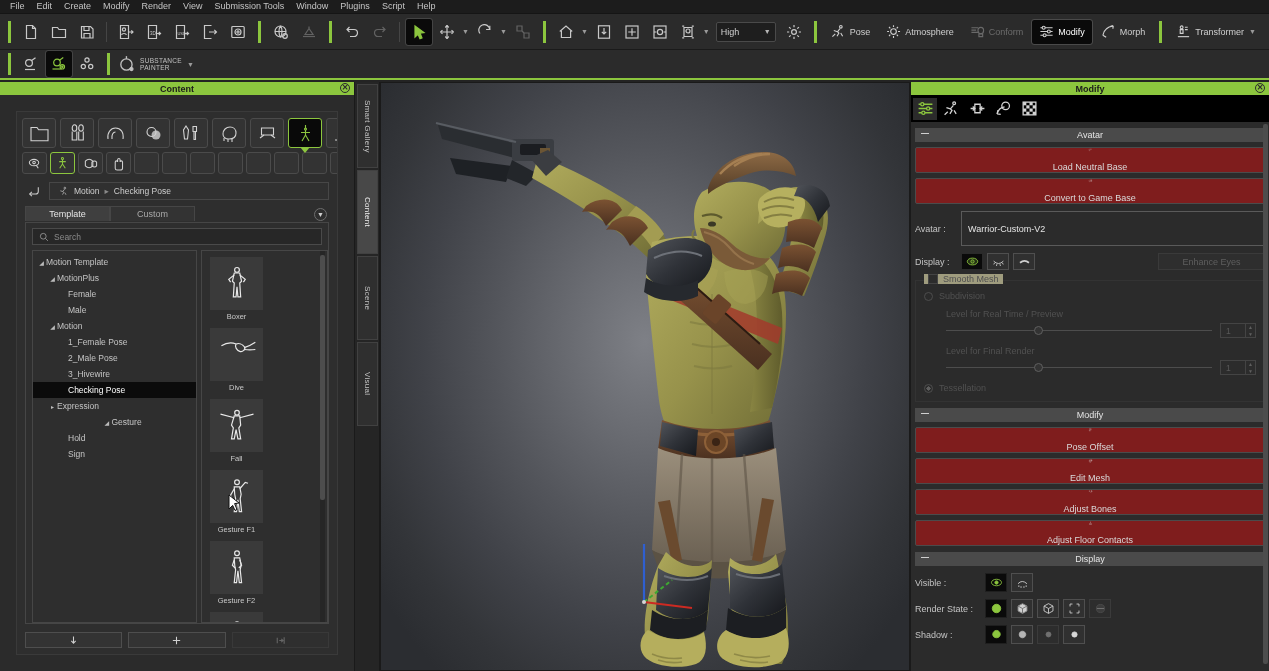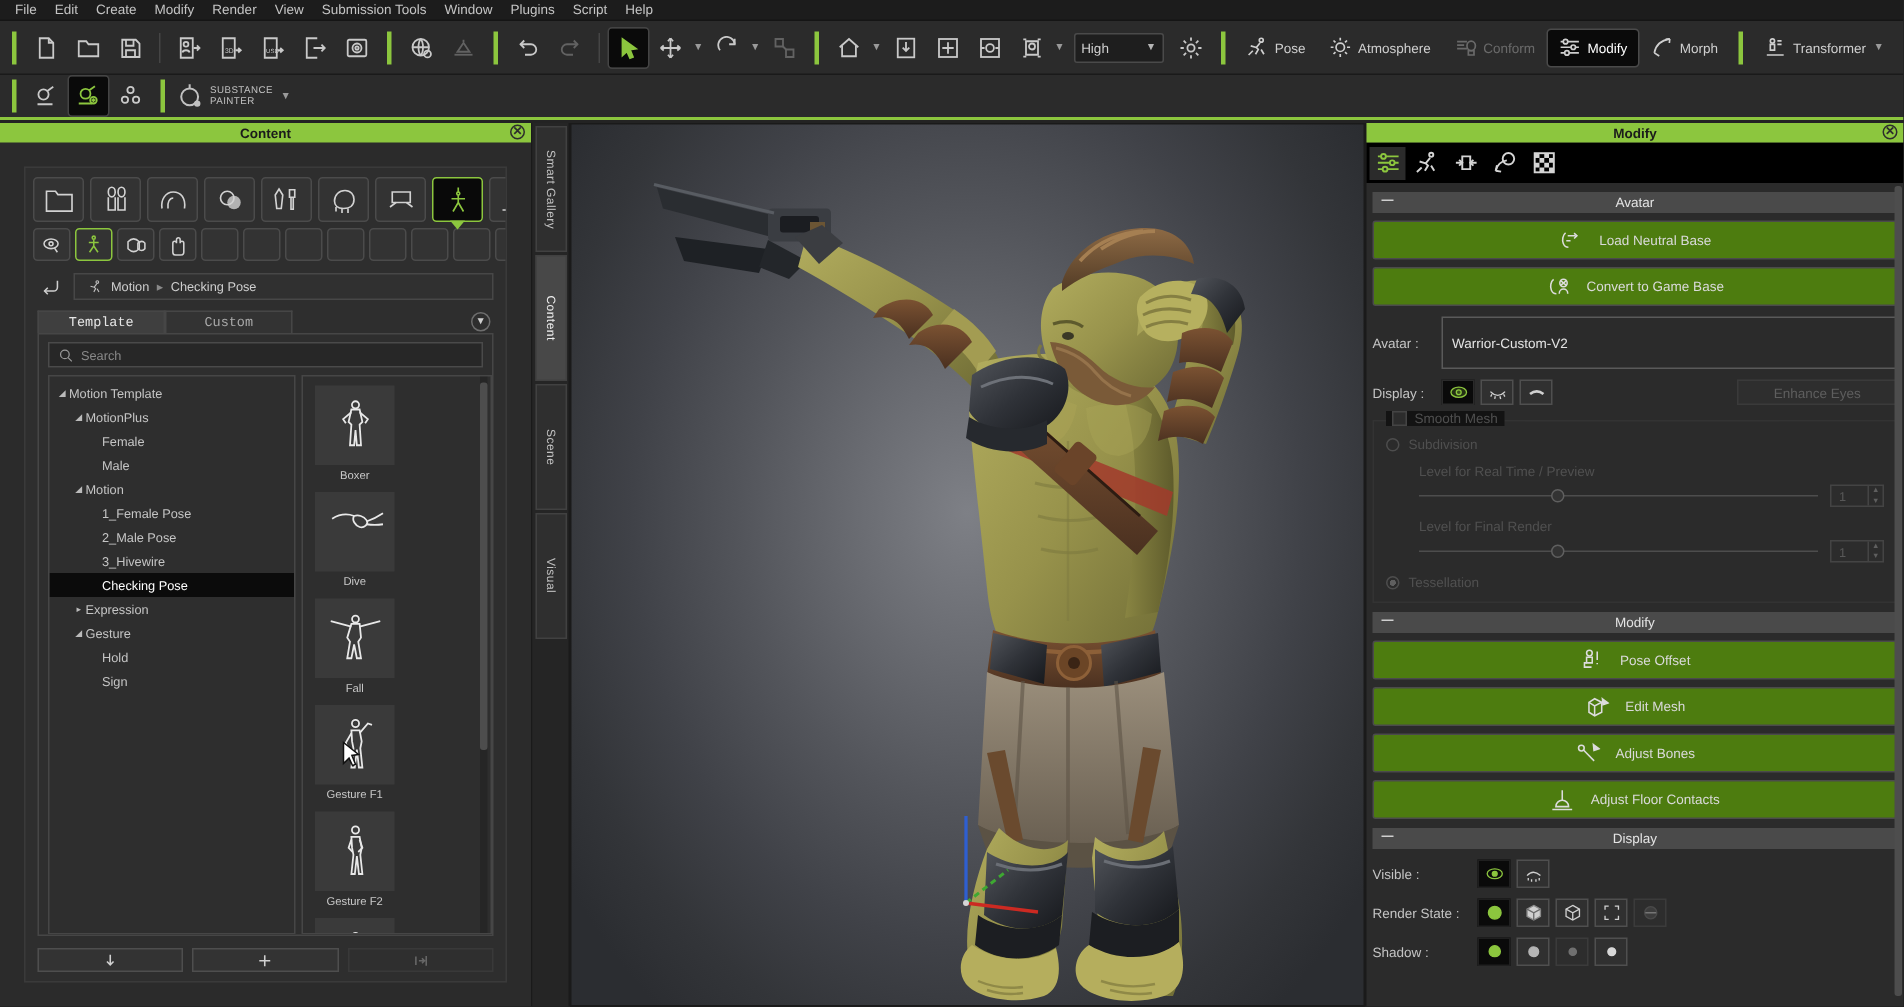--- a/index.html
+++ b/index.html
@@ -125,21 +125,21 @@
   .backbtn { width: 18px; height: 16px; display: flex; align-items: center; justify-content: center; }
   .backbtn svg { width: 14px; height: 12px; stroke: #cfcfcf; fill: none; stroke-width: 1.2; }
   .bcbox {
     flex: 1; height: 18px; background: #303030; border: 1px solid #474747;
     display: flex; align-items: center; gap: 5px; padding: 0 8px; font-size: 8.5px;
     color: #cfcfcf;
   }
   .bcbox svg { width: 11px; height: 11px; stroke: #bdbdbd; fill: none; stroke-width: 1.1; }
   .bc-sep { color: #8a8a8a; }
 
-  .tabrow { display: flex; align-items: flex-end; padding: 0 8px; position: relative; height: 17px; font-family: Liberation Mono, monospace; }
+  .tabrow { display: flex; align-items: center; padding: 0 8px; position: relative; height: 17px; }
   .tab {
     width: 85px; height: 15px; display: flex; align-items: center; justify-content: center;
     font-size: 9px; background: #333; border: 1px solid #464646; border-bottom: none;
     color: #a9a9a9;
   }
   .tab.active { background: #3f3f3f; color: #e6e6e6; }
   .tabrow .collapse {
     position: absolute; right: 10px; bottom: 1px; width: 13px; height: 13px;
     border: 1px solid #6d6d6d; border-radius: 50%; display: flex;
     align-items: center; justify-content: center; font-size: 7px; color: #cfcfcf;
@@ -239,23 +239,23 @@
 
   .sect-head {
     height: 14px; background: #4a4a4a; display: flex; align-items: center;
     justify-content: center; position: relative; margin-top: 6px; color: #e4e4e4;
     font-size: 9px;
   }
   .sect-head .mn {
     position: absolute; left: 6px; top: 5px; width: 8px; height: 1px; background: #cfcfcf;
   }
   .bigbtn {
-    height: 26px; margin-top: 5px; border: 1px solid #4b4b4b; background: #4d7c0f;
+    height: 26px; margin-top: 5px; border: 1px solid #4b4b4b; background: #7f1d1d;
     border-radius: 2px; display: flex; align-items: center; justify-content: center;
-    gap: 10px; color: #dadada; font-size: 9px;
+    gap: 10px; color: #dadada; font-size: 9px; flex-direction: column;
   }
   .bigbtn svg { width: 17px; height: 17px; stroke: #dcdcdc; fill: none; stroke-width: 1.1; }
 
   .frow { display: flex; align-items: center; margin-top: 7px; font-size: 9px; color: #c4c4c4; }
   .frow .lbl { width: 46px; flex: none; }
   .fin {
     flex: 1; height: 35px; background: #2b2b2b; border: 1px solid #5a5a5a;
     display: flex; align-items: center; padding: 0 6px; font-size: 9px; color: #e4e4e4;
   }
   .tglrow { display: flex; gap: 4px; }
@@ -270,21 +270,21 @@
     width: 107px; height: 17px; border: 1px solid #3a3a3a; background: #2e2e2e;
     display: flex; align-items: center; justify-content: center; font-size: 9px;
     color: #5e5e5e; margin-left: auto;
   }
 
   .group {
     margin-top: 10px; border: 1px solid #3b3b3b; padding: 10px 8px 8px 8px;
     position: relative; opacity: .55;
   }
   .group .legend {
-    position: absolute; top: -7px; left: 8px; background: #000000; padding: 0 4px;
+    position: absolute; top: -7px; left: 8px; background: #fef9c3; padding: 0 4px;
     display: flex; align-items: center; gap: 5px; font-size: 9px; color: #6e6e6e;
   }
   .chk { width: 10px; height: 10px; border: 1px solid #5a5a5a; background: #2e2e2e; }
   .radiorow { display: flex; align-items: center; gap: 6px; font-size: 9px; color: #6e6e6e; margin-bottom: 8px; }
   .radio { width: 9px; height: 9px; border: 1px solid #6a6a6a; border-radius: 50%; }
   .radio.on { background: radial-gradient(circle, #8a8a8a 0 40%, transparent 42%); }
   .slbl { font-size: 9px; color: #6e6e6e; margin: 0 0 4px 22px; }
   .slrow { display: flex; align-items: center; gap: 8px; margin-bottom: 8px; padding-left: 22px; }
   .slider { flex: 1; height: 9px; position: relative; }
   .slider .trk { position: absolute; top: 4px; left: 0; right: 0; height: 1px; background: #6a6a6a; }
@@ -762,21 +762,21 @@
                   <span>3_Hivewire</span>
                 </div>
                 <div class="tnode sel" style="padding-left: 26px;">
                   <span class="tw"></span>
                   <span>Checking Pose</span>
                 </div>
                 <div class="tnode" style="padding-left: 15px;">
                   <span class="tw">▸</span>
                   <span>Expression</span>
                 </div>
-                <div class="tnode" style="padding-left: 15px;">
+                <div class="tnode" style="padding-left: 15px; justify-content: center;">
                   <span class="tw">◢</span>
                   <span>Gesture</span>
                 </div>
                 <div class="tnode" style="padding-left: 26px;">
                   <span class="tw"></span>
                   <span>Hold</span>
                 </div>
                 <div class="tnode" style="padding-left: 26px;">
                   <span class="tw"></span>
                   <span>Sign</span>

